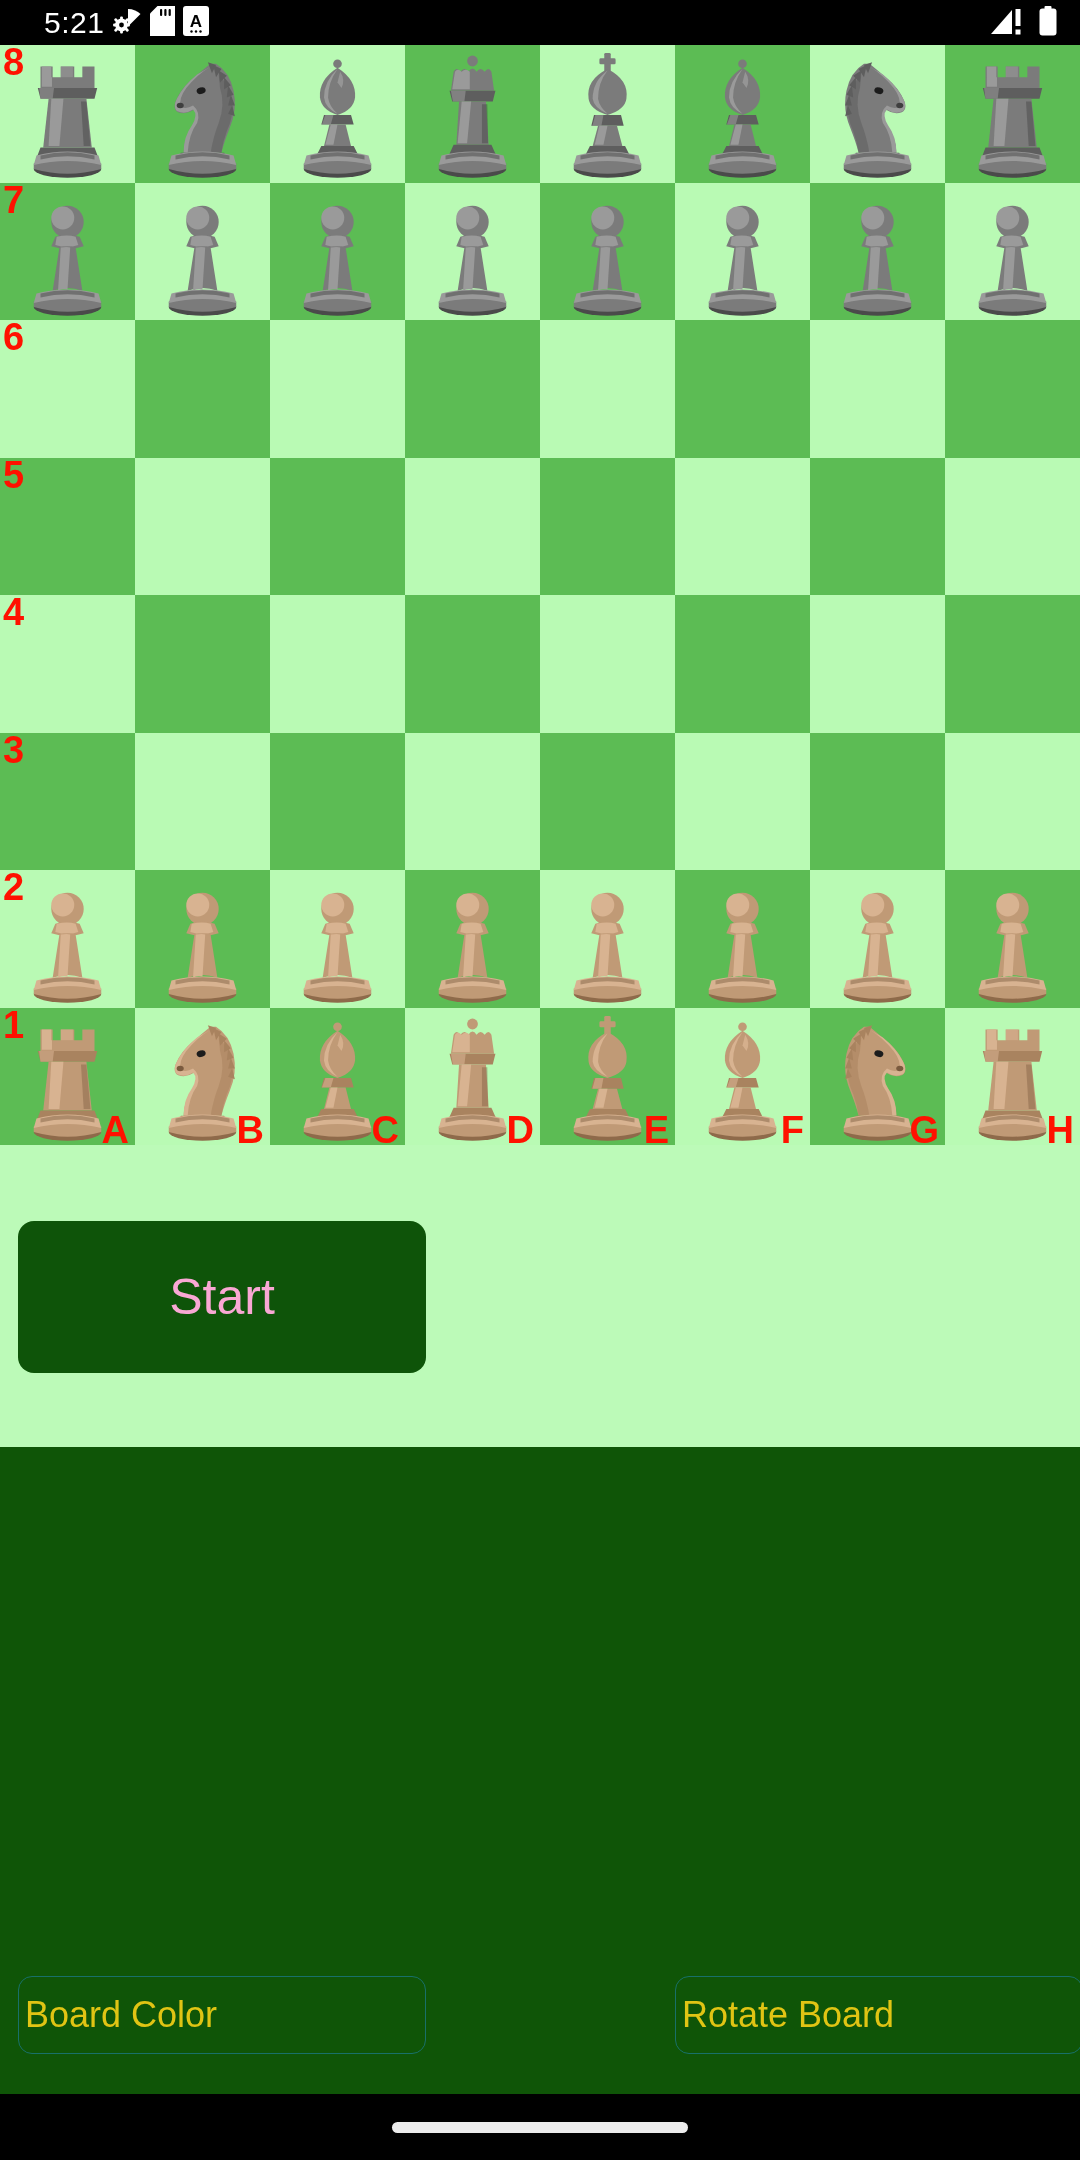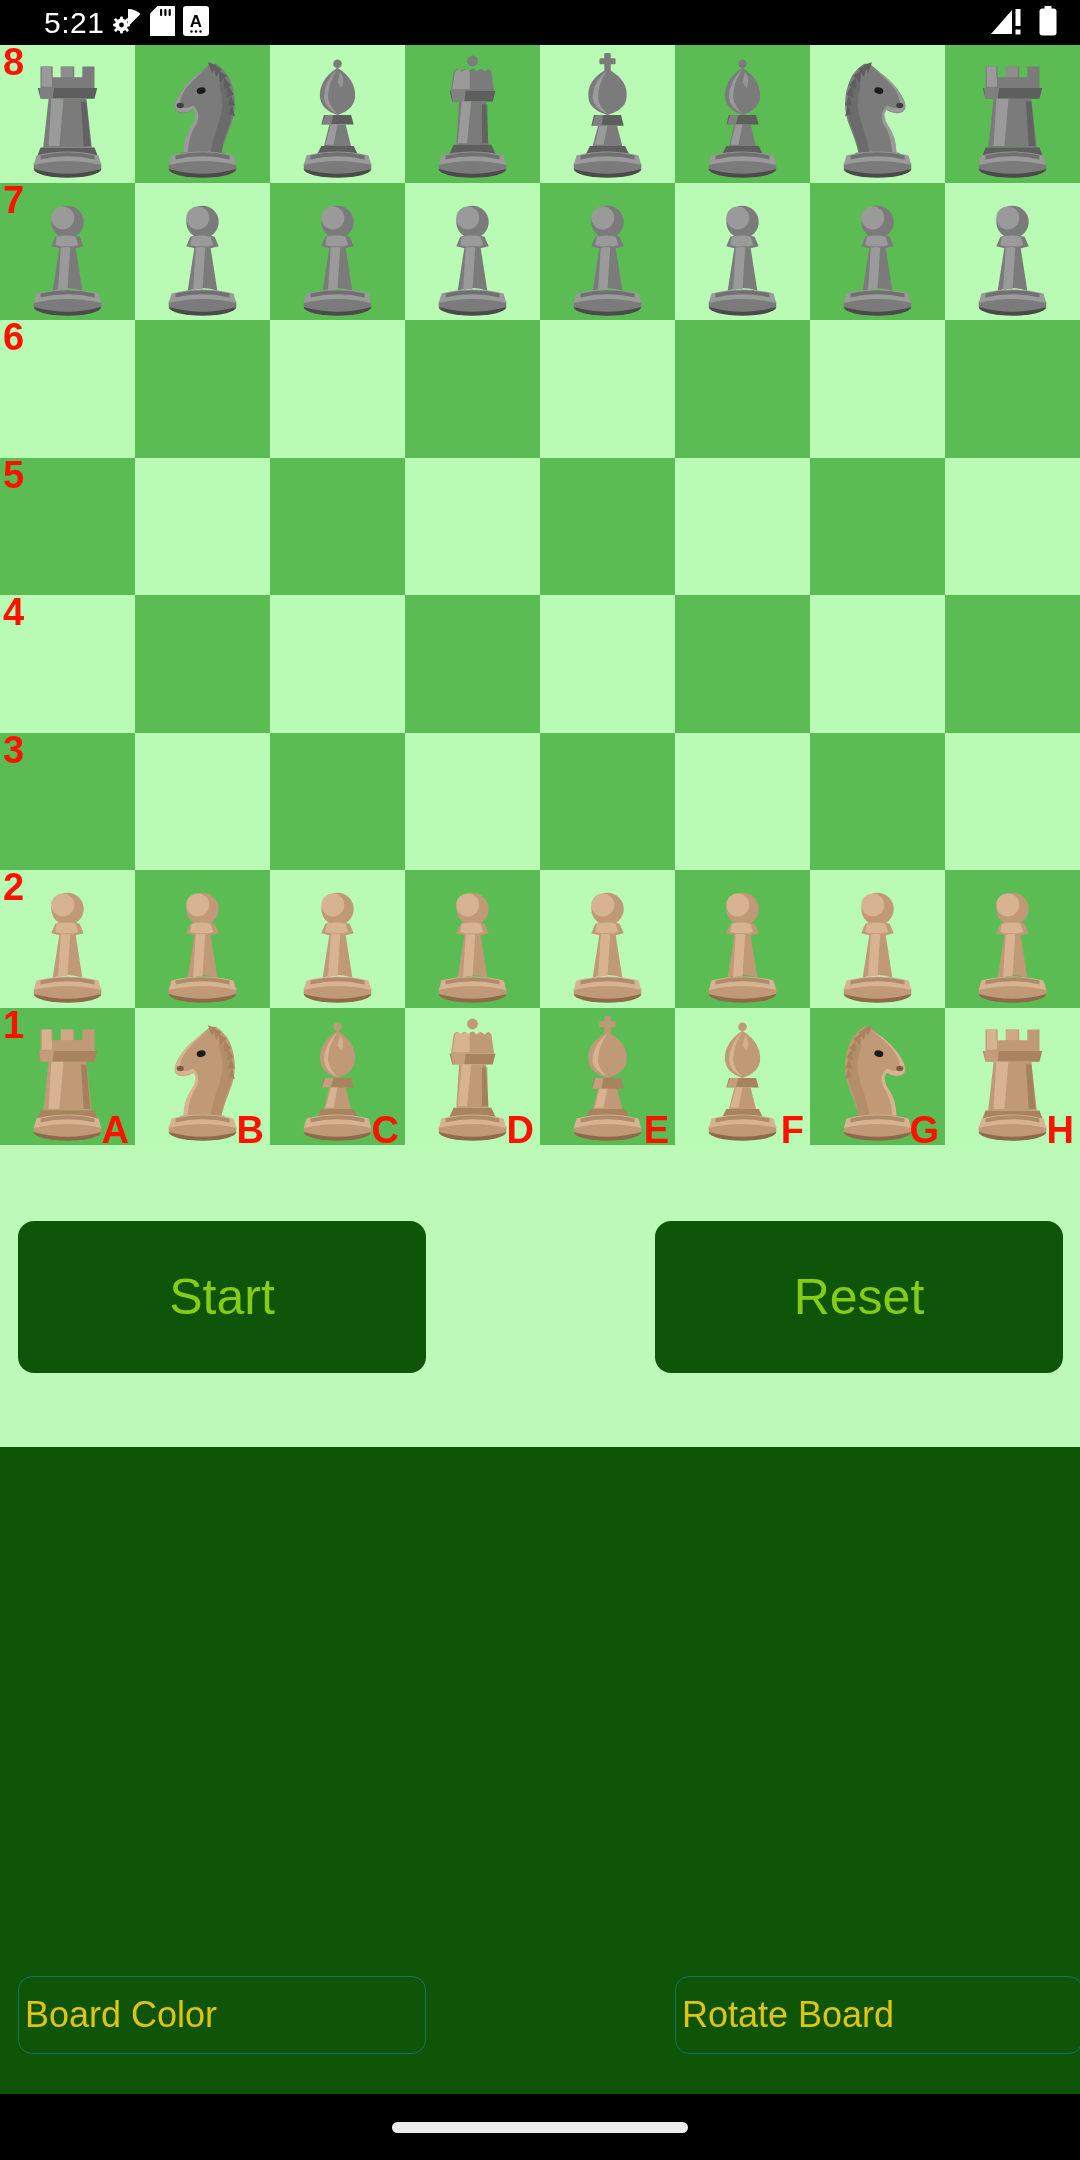--- a/index.html
+++ b/index.html
@@ -24,21 +24,21 @@
   .rank-lbl{position:absolute;left:3px;top:-2px;color:#ff1100;font-size:38px;font-weight:700;
             line-height:1;font-family:"Liberation Sans",sans-serif;}
   .file-lbl{position:absolute;right:6px;bottom:-4px;color:#ff1100;font-size:38px;font-weight:700;
             line-height:1;font-family:"Liberation Sans",sans-serif;}
   .piece{position:absolute;left:0;top:0;width:100%;height:100%;display:block;}
   .piece svg{width:100%;height:100%;display:block;}
 
   
   .midpanel{position:absolute;left:0;top:1145px;width:1080px;height:302px;background:#bcfab8;}
   .btn-primary{position:absolute;width:408px;height:152px;background:#0e5409;border:none;
-               border-radius:16px;color:#84cc16;font-size:50px;font-weight:400;
+               border-radius:16px;color:#f9a8d4;font-size:50px;font-weight:400;
                font-family:"Liberation Sans",sans-serif;cursor:pointer;
                display:flex;align-items:center;justify-content:center;box-sizing:border-box;}
   #start-button{left:18px;top:76px;}
   #reset-button{left:655px;top:76px;}
 
   
   .bottompanel{position:absolute;left:0;top:1447px;width:1080px;height:647px;background:#0f5507;}
   .btn-outline{position:absolute;width:408px;height:78px;background:transparent;
                border:1px solid #18706a;border-radius:14px;color:#e0c414;font-size:36px;
                font-family:"Liberation Sans",sans-serif;cursor:pointer;
@@ -805,23 +805,20 @@
           </svg>
         </span>
         <span class="file-lbl">H</span>
       </div>
     </div>
 
   <div class="midpanel">
     <button class="btn-primary" id="start-button">
       <span>Start</span>
     </button>
-    <button class="btn-primary" id="reset-button">
-      <span>Reset</span>
-    </button>
   </div>
 
   <div class="bottompanel">
     <button class="btn-outline" id="board-color-button">
       <span>Board Color</span>
     </button>
     <button class="btn-outline" id="rotate-board-button">
       <span>Rotate Board</span>
     </button>
   </div>

